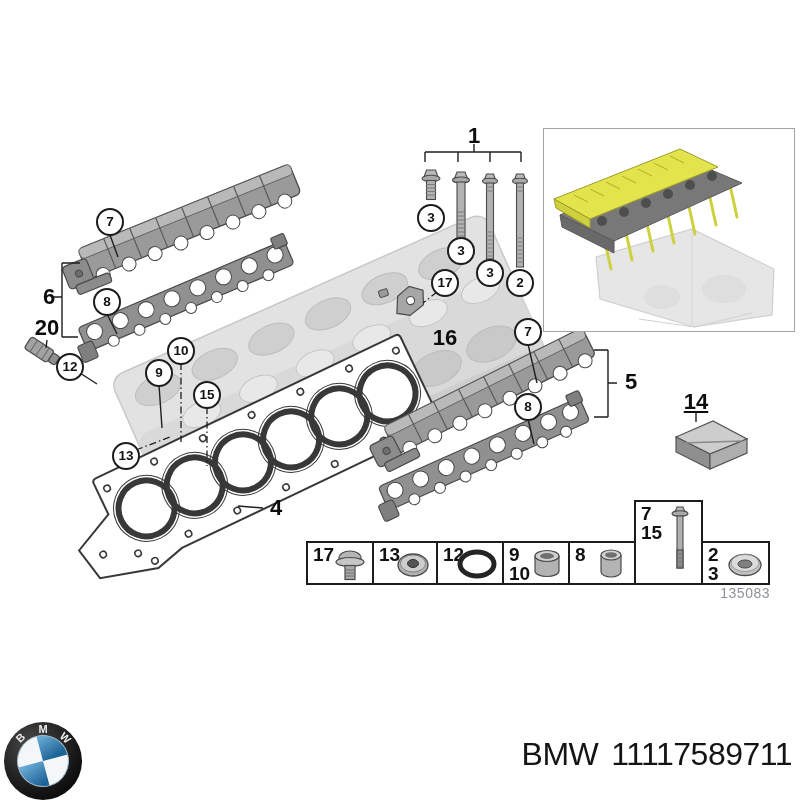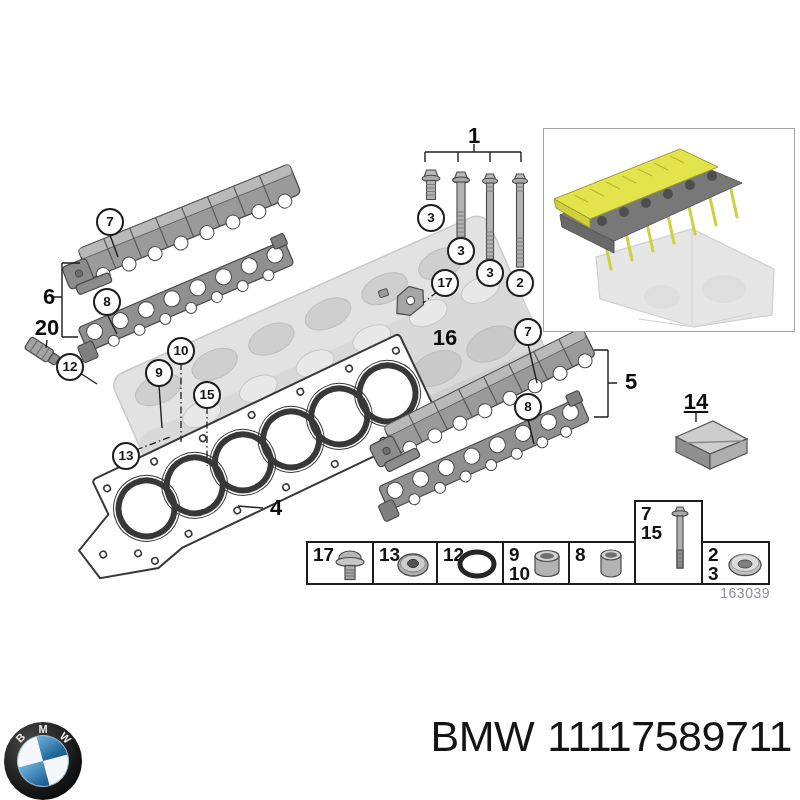--- a/index.html
+++ b/index.html
@@ -19,21 +19,21 @@
       border:1px solid #a3a3a3;background:#fff;box-sizing:border-box;z-index:3;}
   
   .lcell{position:absolute;border:2px solid #1c1c1c;background:#fff;box-sizing:border-box;z-index:4;}
   .lnums{position:absolute;left:5px;top:2px;font-weight:bold;font-size:19px;line-height:1.02;}
   .lnums span{display:block;}
   .licon{position:absolute;}
   #fig-num{position:absolute;left:688px;top:585px;width:82px;text-align:right;
       font-size:14px;color:#8d9298;letter-spacing:0.5px;z-index:4;}
   
   #footer-logo{position:absolute;left:3px;top:721px;width:80px;height:80px;z-index:4;}
-  #footer-title{position:absolute;right:8px;top:712px;font-size:43px;color:#141414;
+  #footer-title{position:absolute;right:8px;top:736px;font-size:32px;color:#141414;
       white-space:nowrap;z-index:4;letter-spacing:-0.5px;margin-left:24px;}
   #footer-title .brand{margin-right:13px;}
 </style>
 </head>
 <body>
 
 <div id="stage">
 
   <svg id="art" width="800" height="700" viewBox="0 0 800 700">
 
@@ -398,21 +398,21 @@
     <div class="lnums">
       <span>2</span>
       <span>3</span>
     </div>
     <svg class="licon" style="right:2px;top:5px;" width="44" height="34" viewBox="0 0 44 34">
       <ellipse cx="23" cy="17" rx="16" ry="10.5" fill="#c2c2c2" stroke="#4a4a4a" stroke-width="1.3"></ellipse>
       <ellipse cx="23" cy="15" rx="14" ry="8.5" fill="#dcdcdc" stroke="#8a8a8a" stroke-width="0.8"></ellipse>
       <ellipse cx="23" cy="16" rx="7" ry="4" fill="#808080" stroke="#4a4a4a" stroke-width="1"></ellipse>
     </svg>
   </div>
-  <div id="fig-num">163039</div>
+  <div id="fig-num">135083</div>
 
   <svg id="footer-logo" viewBox="-40 -40 80 80">
     <defs>
       <linearGradient id="lgBlue" x1="0" y1="0" x2="0.35" y2="1">
         <stop offset="0" stop-color="#6fb3dc"></stop>
           <stop offset="1" stop-color="#1e6396"></stop>
       </linearGradient>
       <radialGradient id="rgRing" cx="0.35" cy="0.3" r="0.95">
         <stop offset="0" stop-color="#4a4a4a"></stop>
           <stop offset="0.65" stop-color="#141414"></stop>

